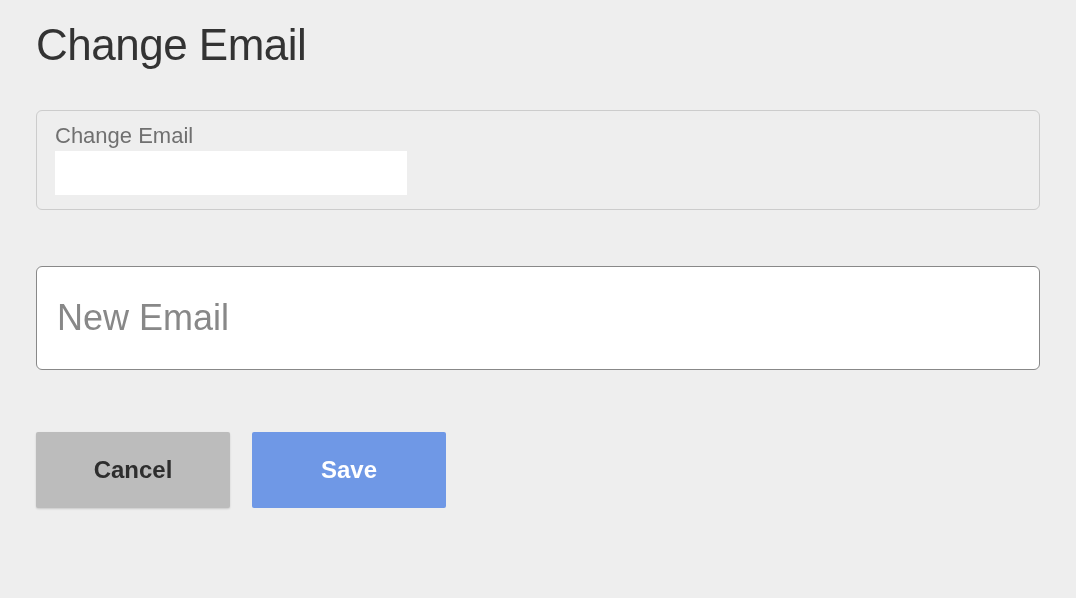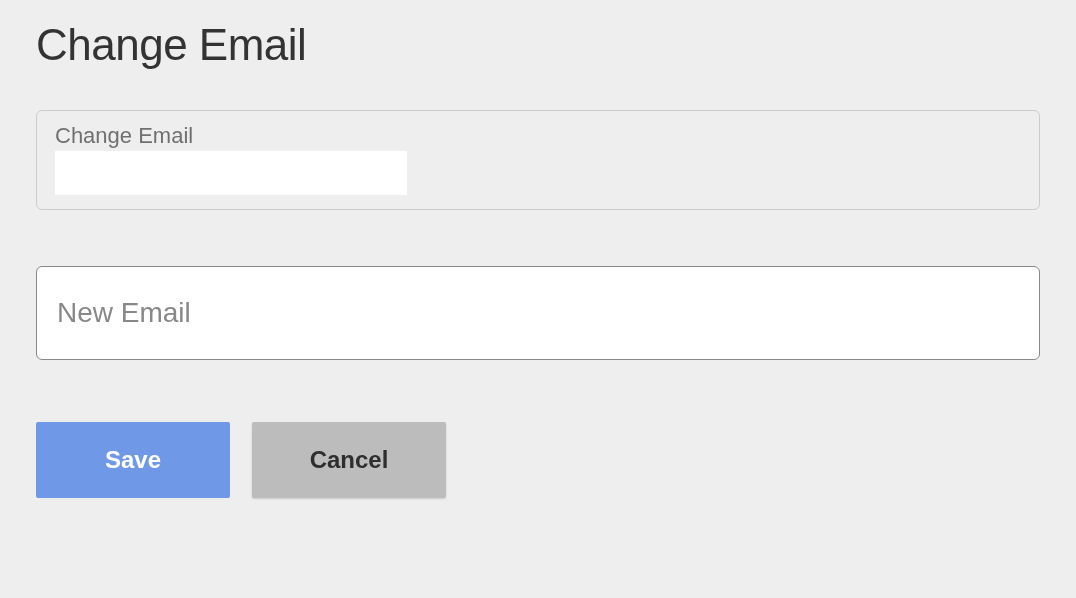--- a/index.html
+++ b/index.html
@@ -40,21 +40,21 @@
       font-size: 22px;
       color: #333333;
       line-height: 44px;
     }
     .new-email-input {
       width: 100%;
       border: 1px solid #888888;
       border-radius: 6px;
       background: #ffffff;
       padding: 30px 20px;
-      font-size: 28px;
+      font-size: 36px;
       color: #333333;
       outline: none;
       margin-bottom: 62px;
     }
     .new-email-input::placeholder {
       color: #888888;
     }
     .button-row {
       display: flex;
       gap: 22px;
@@ -87,18 +87,18 @@
 <h1 class="title">Change Email</h1>
 
 <div class="current-email-box">
   <div class="current-email-label">Change Email</div>
   <div class="current-email-value"></div>
 </div>
 
 <input type="text" class="new-email-input" placeholder="New Email" style="">
 
 <div class="button-row">
+  <button class="btn btn-cancel">Cancel</button>
   <button class="btn btn-save">Save</button>
-  <button class="btn btn-cancel">Cancel</button>
 </div>
 
 
 
 
 </body></html>

